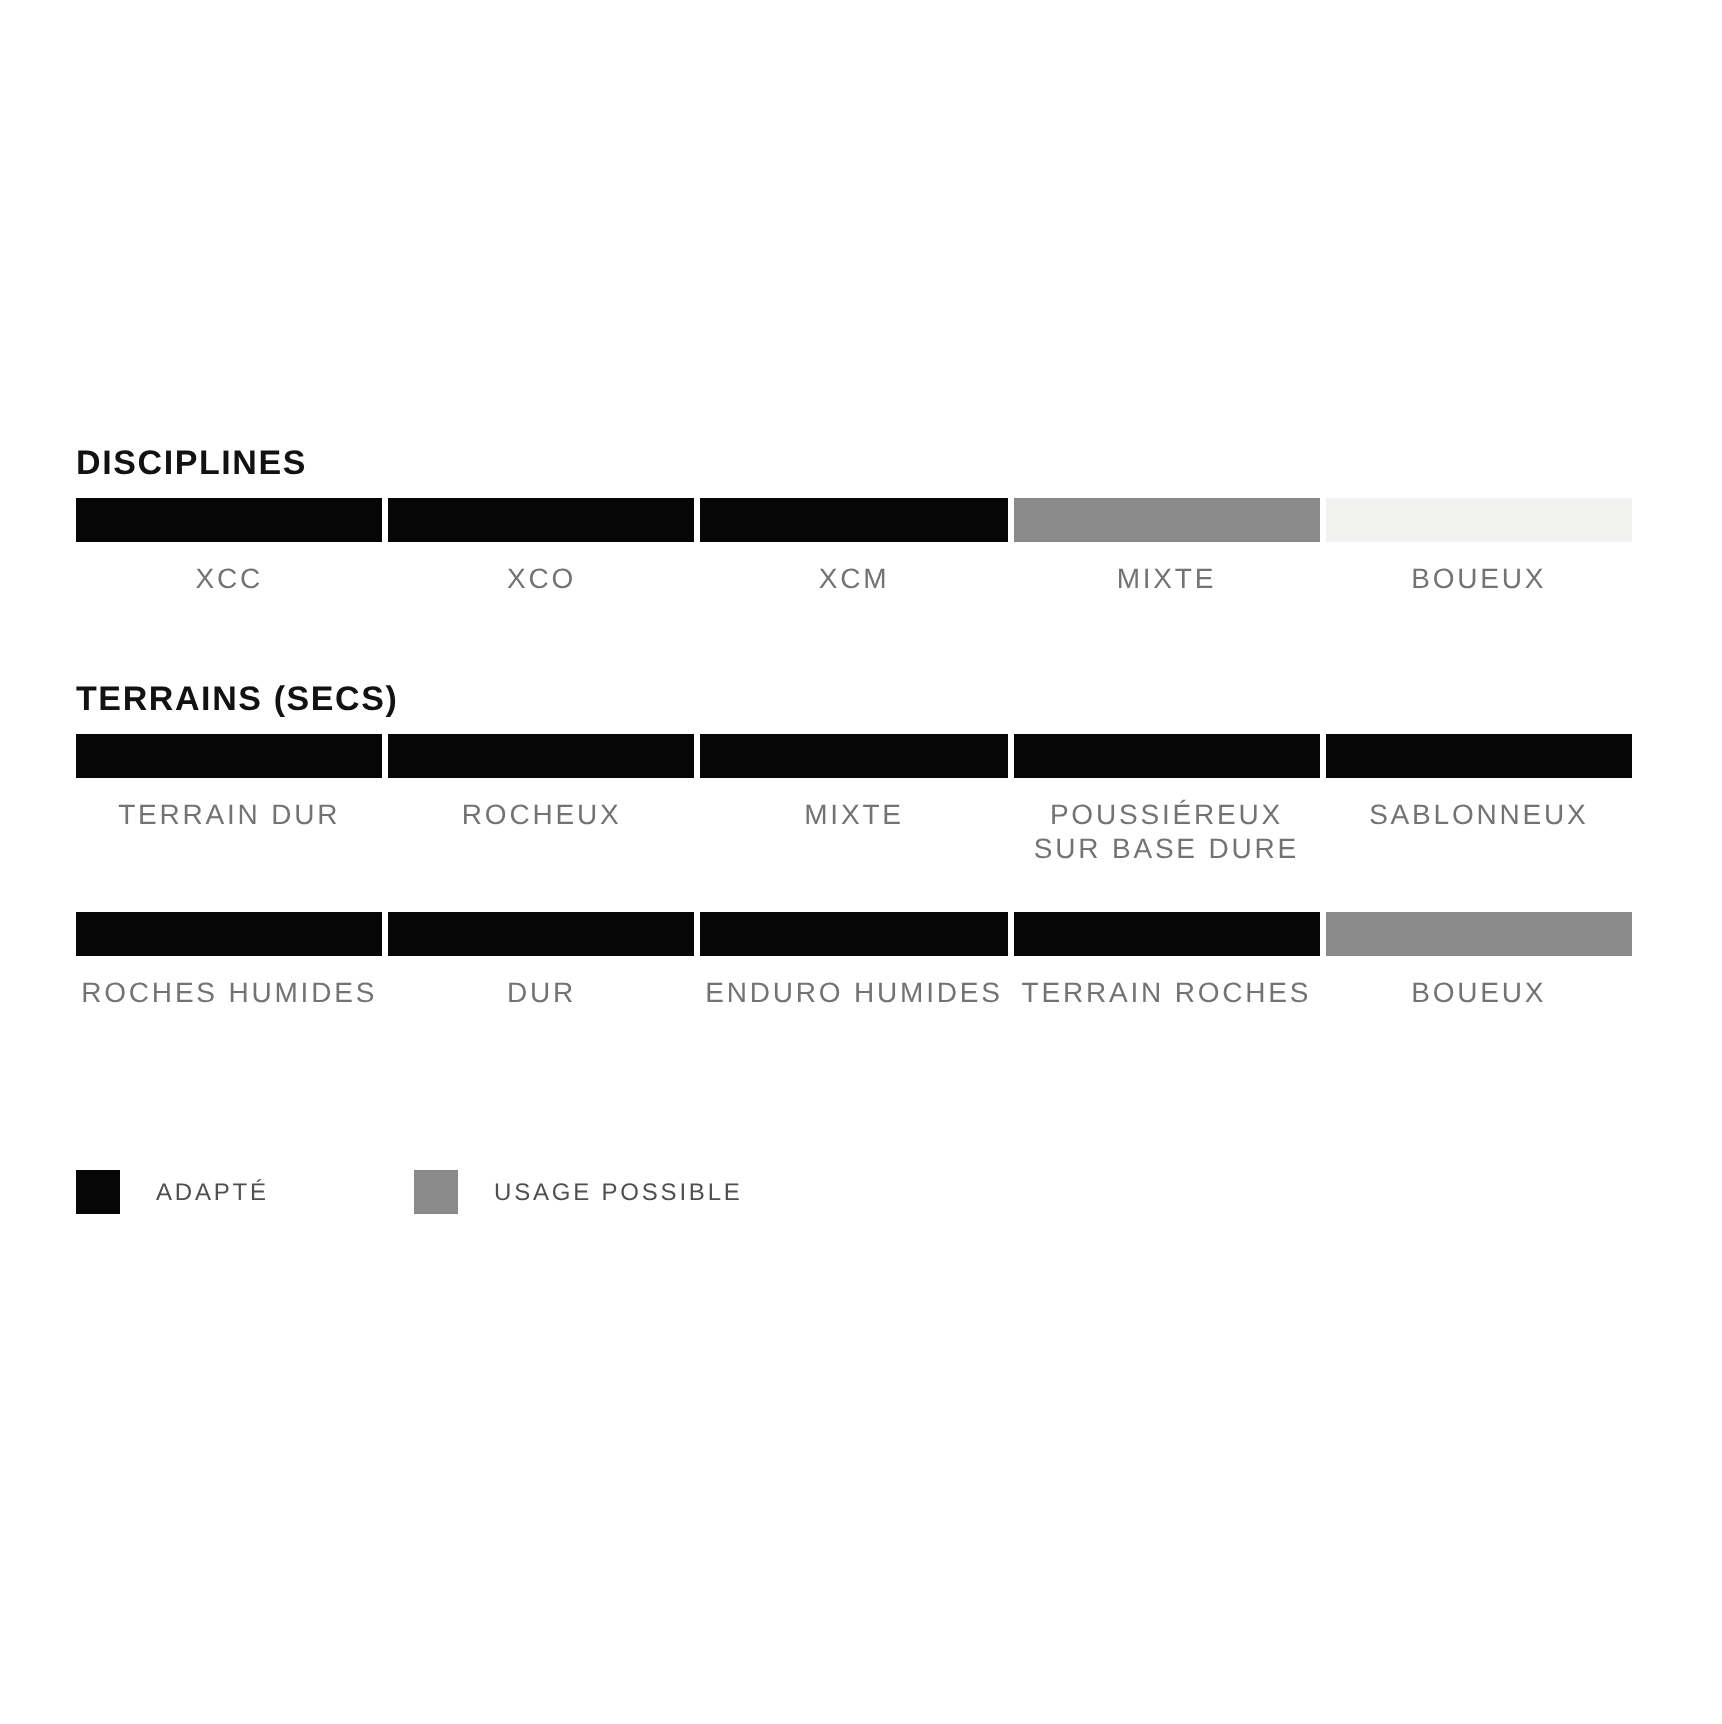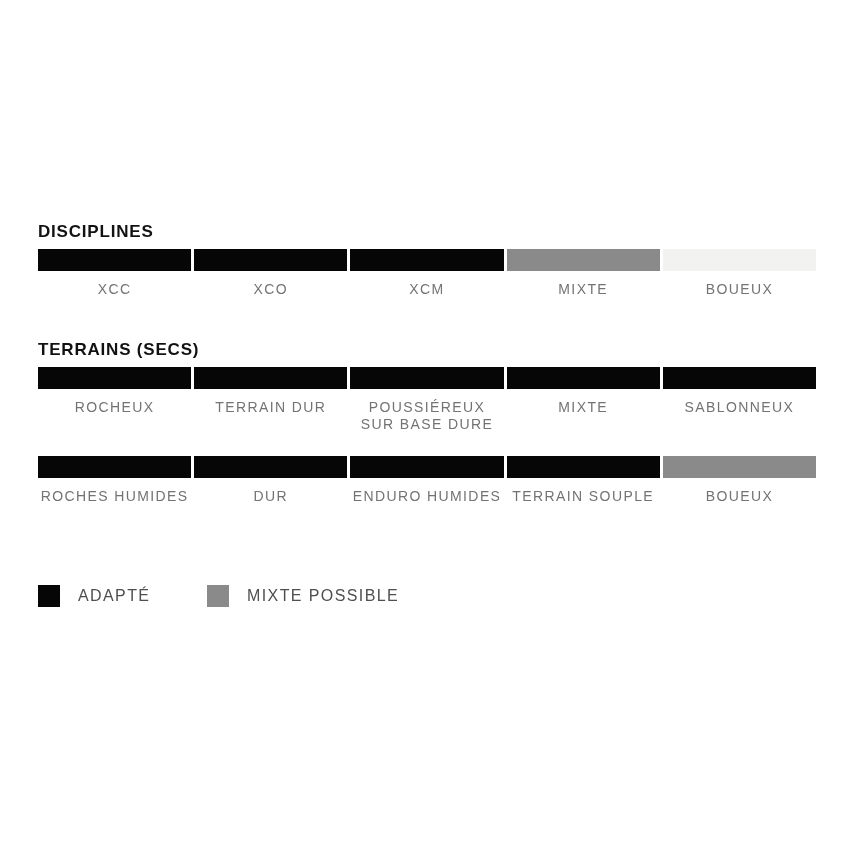--- a/index.html
+++ b/index.html
@@ -67,21 +67,21 @@
   }
   .legend-item:nth-child(1) { width: 169px; }
   .legend-item:nth-child(2) { width: 213px; }
   .legend-swatch {
     width: 22px;
     height: 22px;
     flex: 0 0 22px;
   }
   .legend-label {
     margin-left: 18px;
-    font-size: 16px;
+    font-size: 12px;
     letter-spacing: 1.4px;
     color: #4f4f50;
     white-space: nowrap;
   }
 </style>
 </head>
 <body>
 
 <div class="canvas">
   <div class="chart" id="chart">
@@ -106,51 +106,51 @@
   <section class="rating-section s1">
     <h2 class="section-title">TERRAINS (SECS)</h2>
     <div class="bar">
           <div class="seg" style="background: rgb(6, 6, 6);"></div>
           <div class="seg" style="background: rgb(6, 6, 6);"></div>
           <div class="seg" style="background: rgb(6, 6, 6);"></div>
           <div class="seg" style="background: rgb(6, 6, 6);"></div>
           <div class="seg" style="background: rgb(6, 6, 6);"></div>
         </div>
     <div class="labels">
+          <div class="lab">TERRAIN DUR</div>
           <div class="lab">ROCHEUX</div>
-          <div class="lab">TERRAIN DUR</div>
+          <div class="lab">MIXTE</div>
           <div class="lab">POUSSIÉREUX
 SUR BASE DURE</div>
-          <div class="lab">MIXTE</div>
           <div class="lab">SABLONNEUX</div>
         </div>
   </section>
 
   <section class="rating-section s2">
     <div class="bar">
           <div class="seg" style="background: rgb(6, 6, 6);"></div>
           <div class="seg" style="background: rgb(6, 6, 6);"></div>
           <div class="seg" style="background: rgb(6, 6, 6);"></div>
           <div class="seg" style="background: rgb(6, 6, 6);"></div>
           <div class="seg" style="background: rgb(138, 138, 138);"></div>
         </div>
     <div class="labels">
           <div class="lab">ROCHES HUMIDES</div>
           <div class="lab">DUR</div>
           <div class="lab">ENDURO HUMIDES</div>
-          <div class="lab">TERRAIN SOUPLE</div>
+          <div class="lab">TERRAIN ROCHES</div>
           <div class="lab">BOUEUX</div>
         </div>
   </section>
 </div>
   <div class="legend" id="legend">
   <div class="legend-item">
     <span class="legend-swatch" style="background: rgb(6, 6, 6);"></span>
     <span class="legend-label">ADAPTÉ</span>
   </div>
 
   <div class="legend-item">
     <span class="legend-swatch" style="background: rgb(138, 138, 138);"></span>
-    <span class="legend-label">MIXTE POSSIBLE</span>
+    <span class="legend-label">USAGE POSSIBLE</span>
   </div>
 
 </div>
 </div>
 
 </body></html>

